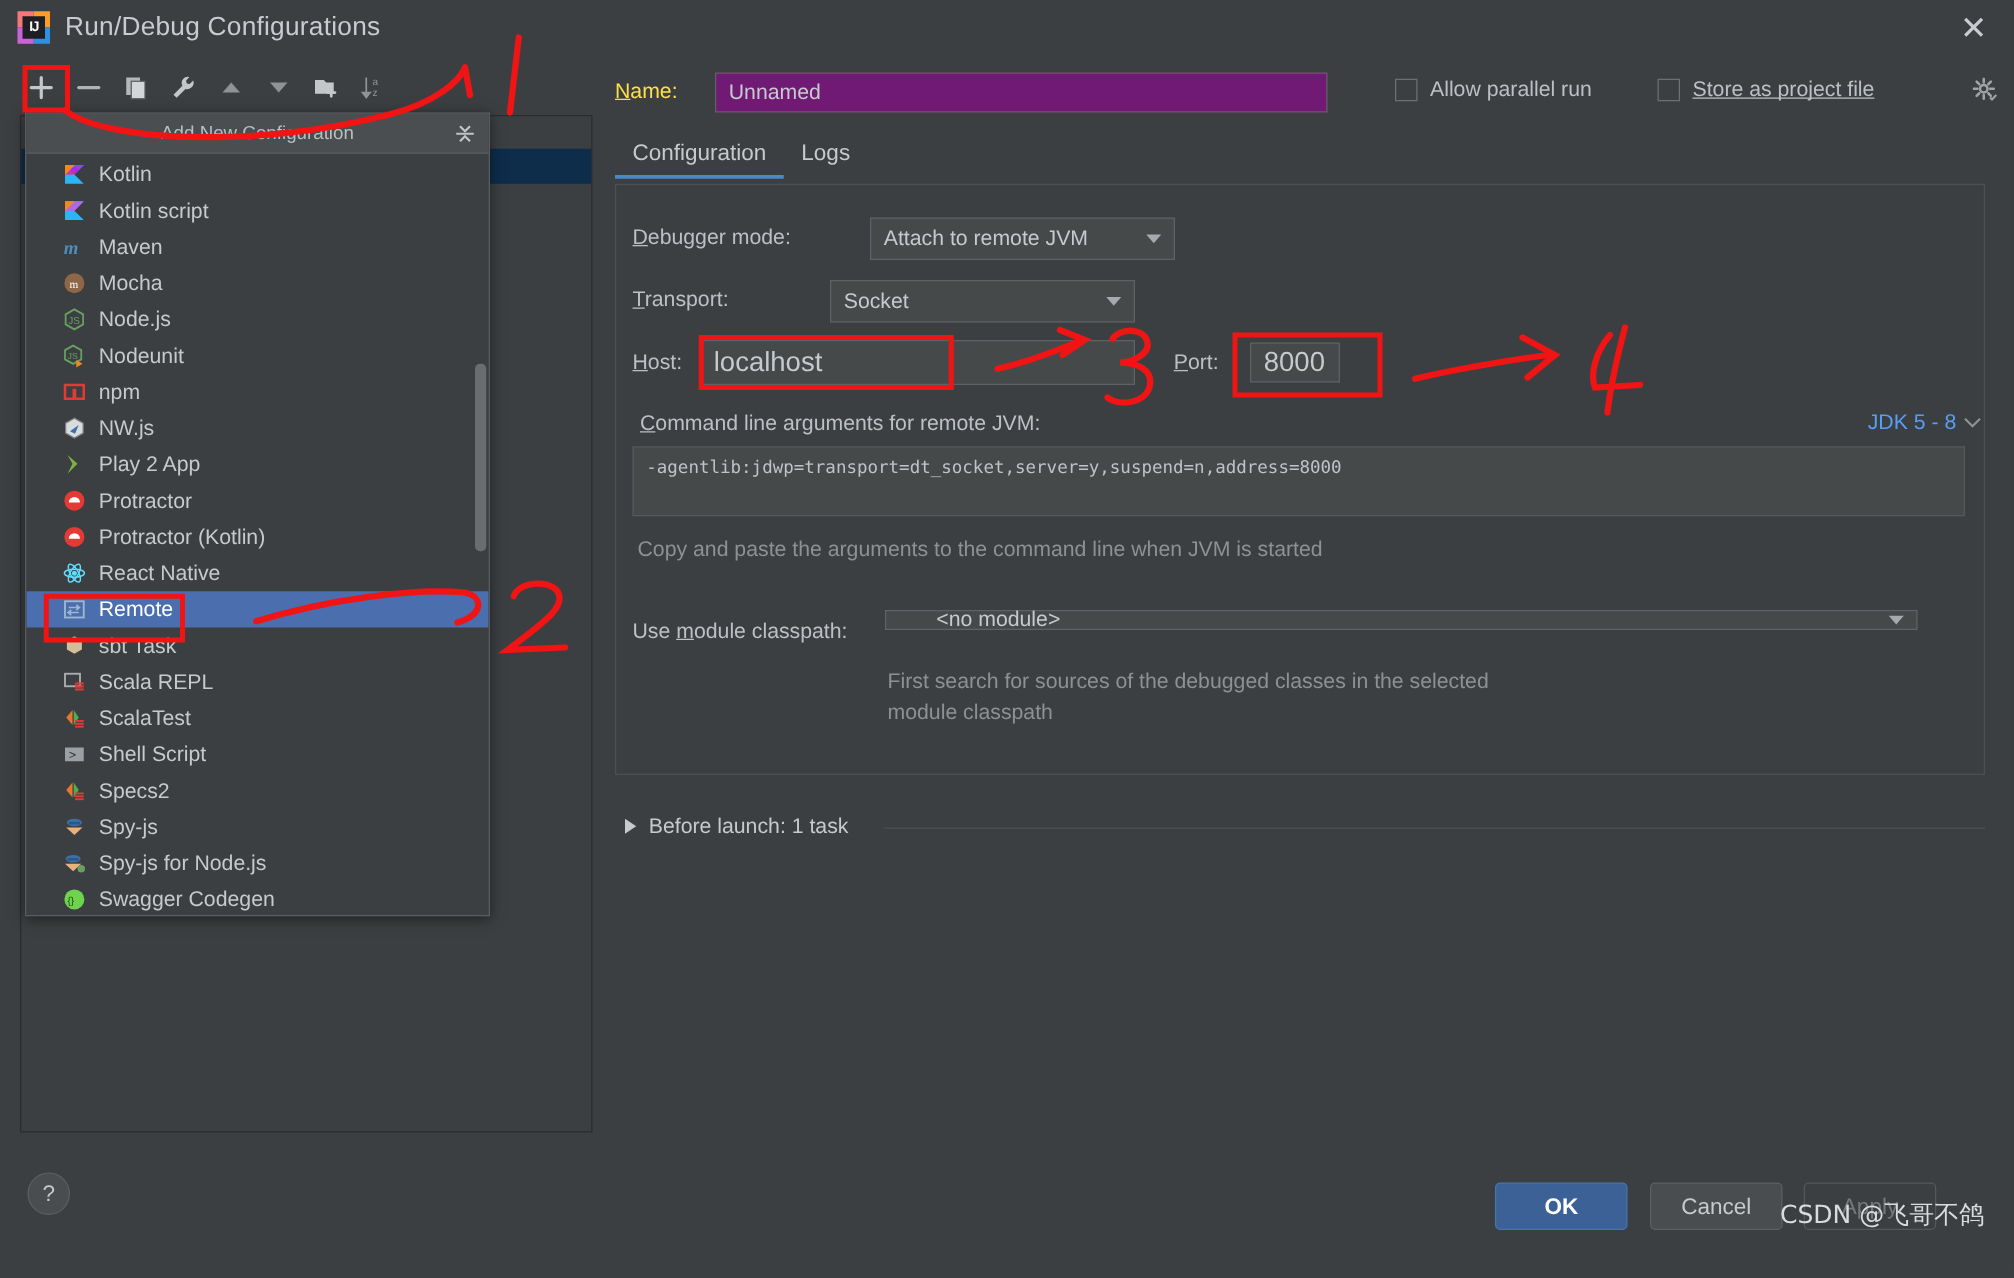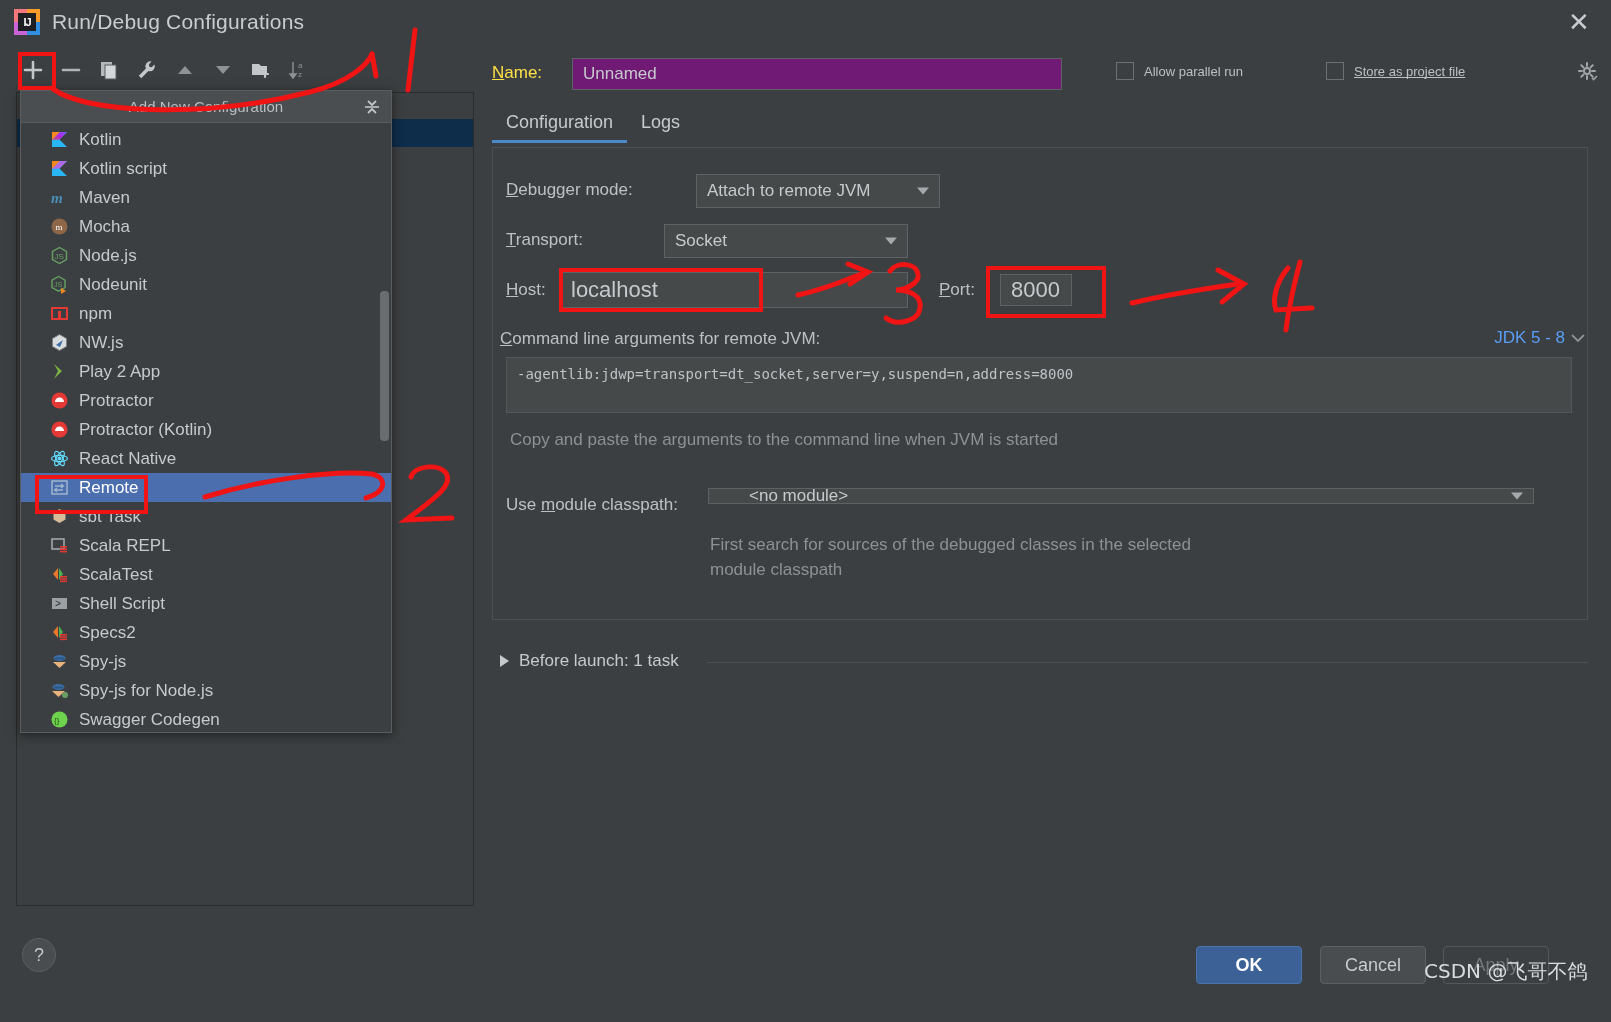--- a/index.html
+++ b/index.html
@@ -107,21 +107,21 @@
   
   .name-label {
     position: absolute; left: 492px; top: 63px; font-size: 17px; color: #fde047;
   }
   .name-label u { text-decoration: underline; }
   .name-input {
     position: absolute; left: 572px; top: 58px; width: 490px; height: 32px;
     background: #701a75; border: 1px solid #5e6264; color: #c6cacd;
     font-size: 17px; padding: 0 10px; line-height: 30px;
   }
-  .cbx-row { position: absolute; top: 62px; display: flex; align-items: center; font-size: 13px; color: #bcc0c4; }
+  .cbx-row { position: absolute; top: 62px; display: flex; align-items: center; font-size: 17px; color: #bcc0c4; }
   .cbx {
     width: 18px; height: 18px; border: 1px solid #6c7073; background: #3c3f41;
     margin-right: 10px; flex: none;
   }
   .gear {
     position: absolute; left: 1578px; top: 62px; width: 20px; height: 20px; color: #a0a4a7;
   }
 
   
   .tabs {
@@ -545,21 +545,21 @@
 
   <div class="fld-label" style="left:506px; top:280px;"><u>H</u>ost:</div>
   <div class="textfield" style="left:560px; top:272px; width:348px; height:36px;">
     <span>localhost</span>
   </div>
   <div class="fld-label" style="left:939px; top:280px;"><u>P</u>ort:</div>
   <div class="textfield" style="left:1000px; top:274px; width:72px; height:32px;">
     <span>8000</span>
   </div>
 
-  <div class="fld-label" style="left:500px; top:329px;"><u>C</u>ommand line arguments for remote JVM:</div>
+  <div class="fld-label" style="left:512px; top:329px;"><u>C</u>ommand line arguments for remote JVM:</div>
   <div class="jdk-link">
     <span>JDK 5 - 8</span>
     <svg width="14" height="9" viewBox="0 0 14 9">
         <path d="M1 1l6 6 6-6" stroke="#8d9194" stroke-width="1.8" fill="none"></path>
       </svg>
   </div>
   <div class="args-box">-agentlib:jdwp=transport=dt_socket,server=y,suspend=n,address=8000</div>
 
   <div class="hint" style="left:510px; top:430px;">Copy and paste the arguments to the command line when JVM is started</div>
 

